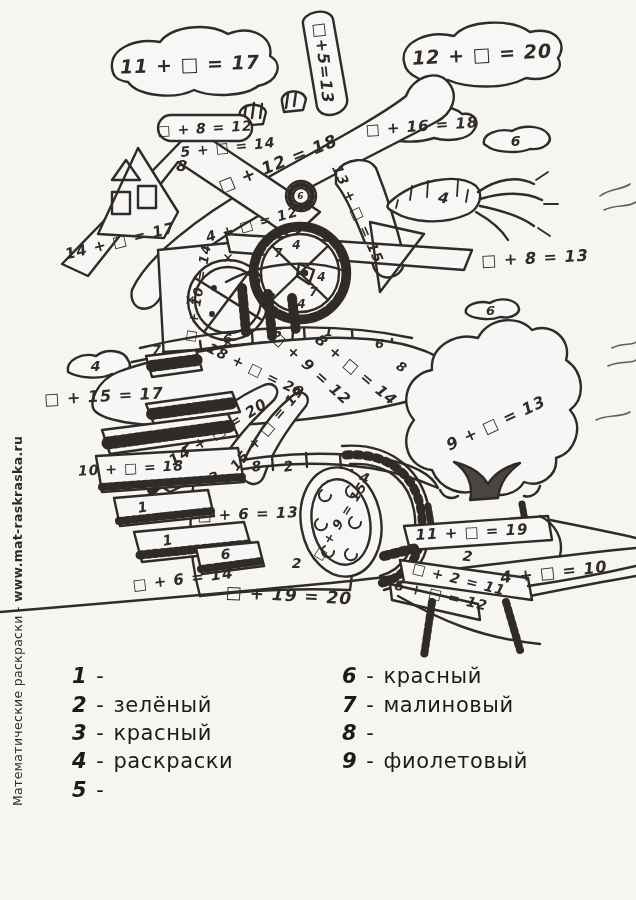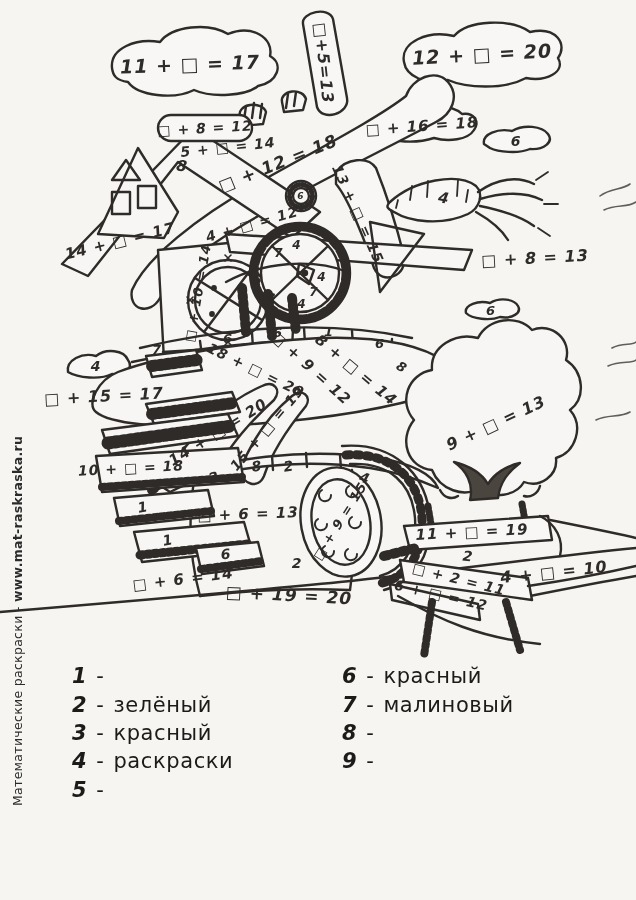--- a/index.html
+++ b/index.html
@@ -242,18 +242,19 @@
       <span>-</span>
       <span>малиновый</span>
   </div>
   <div class="legend-item" style="left:342px;top:721px">
     <span class="n">8</span>
       <span>-</span>
   </div>
   <div class="legend-item" style="left:342px;top:749px">
     <span class="n">9</span>
       <span>-</span>
+      <span>фиолетовый</span>
   </div>
 </div>
 
 <div class="watermark">
   <span>Математические раскраски - </span><span class="site">www.mat-raskraska.ru</span>
 </div>
 
 </body></html>

